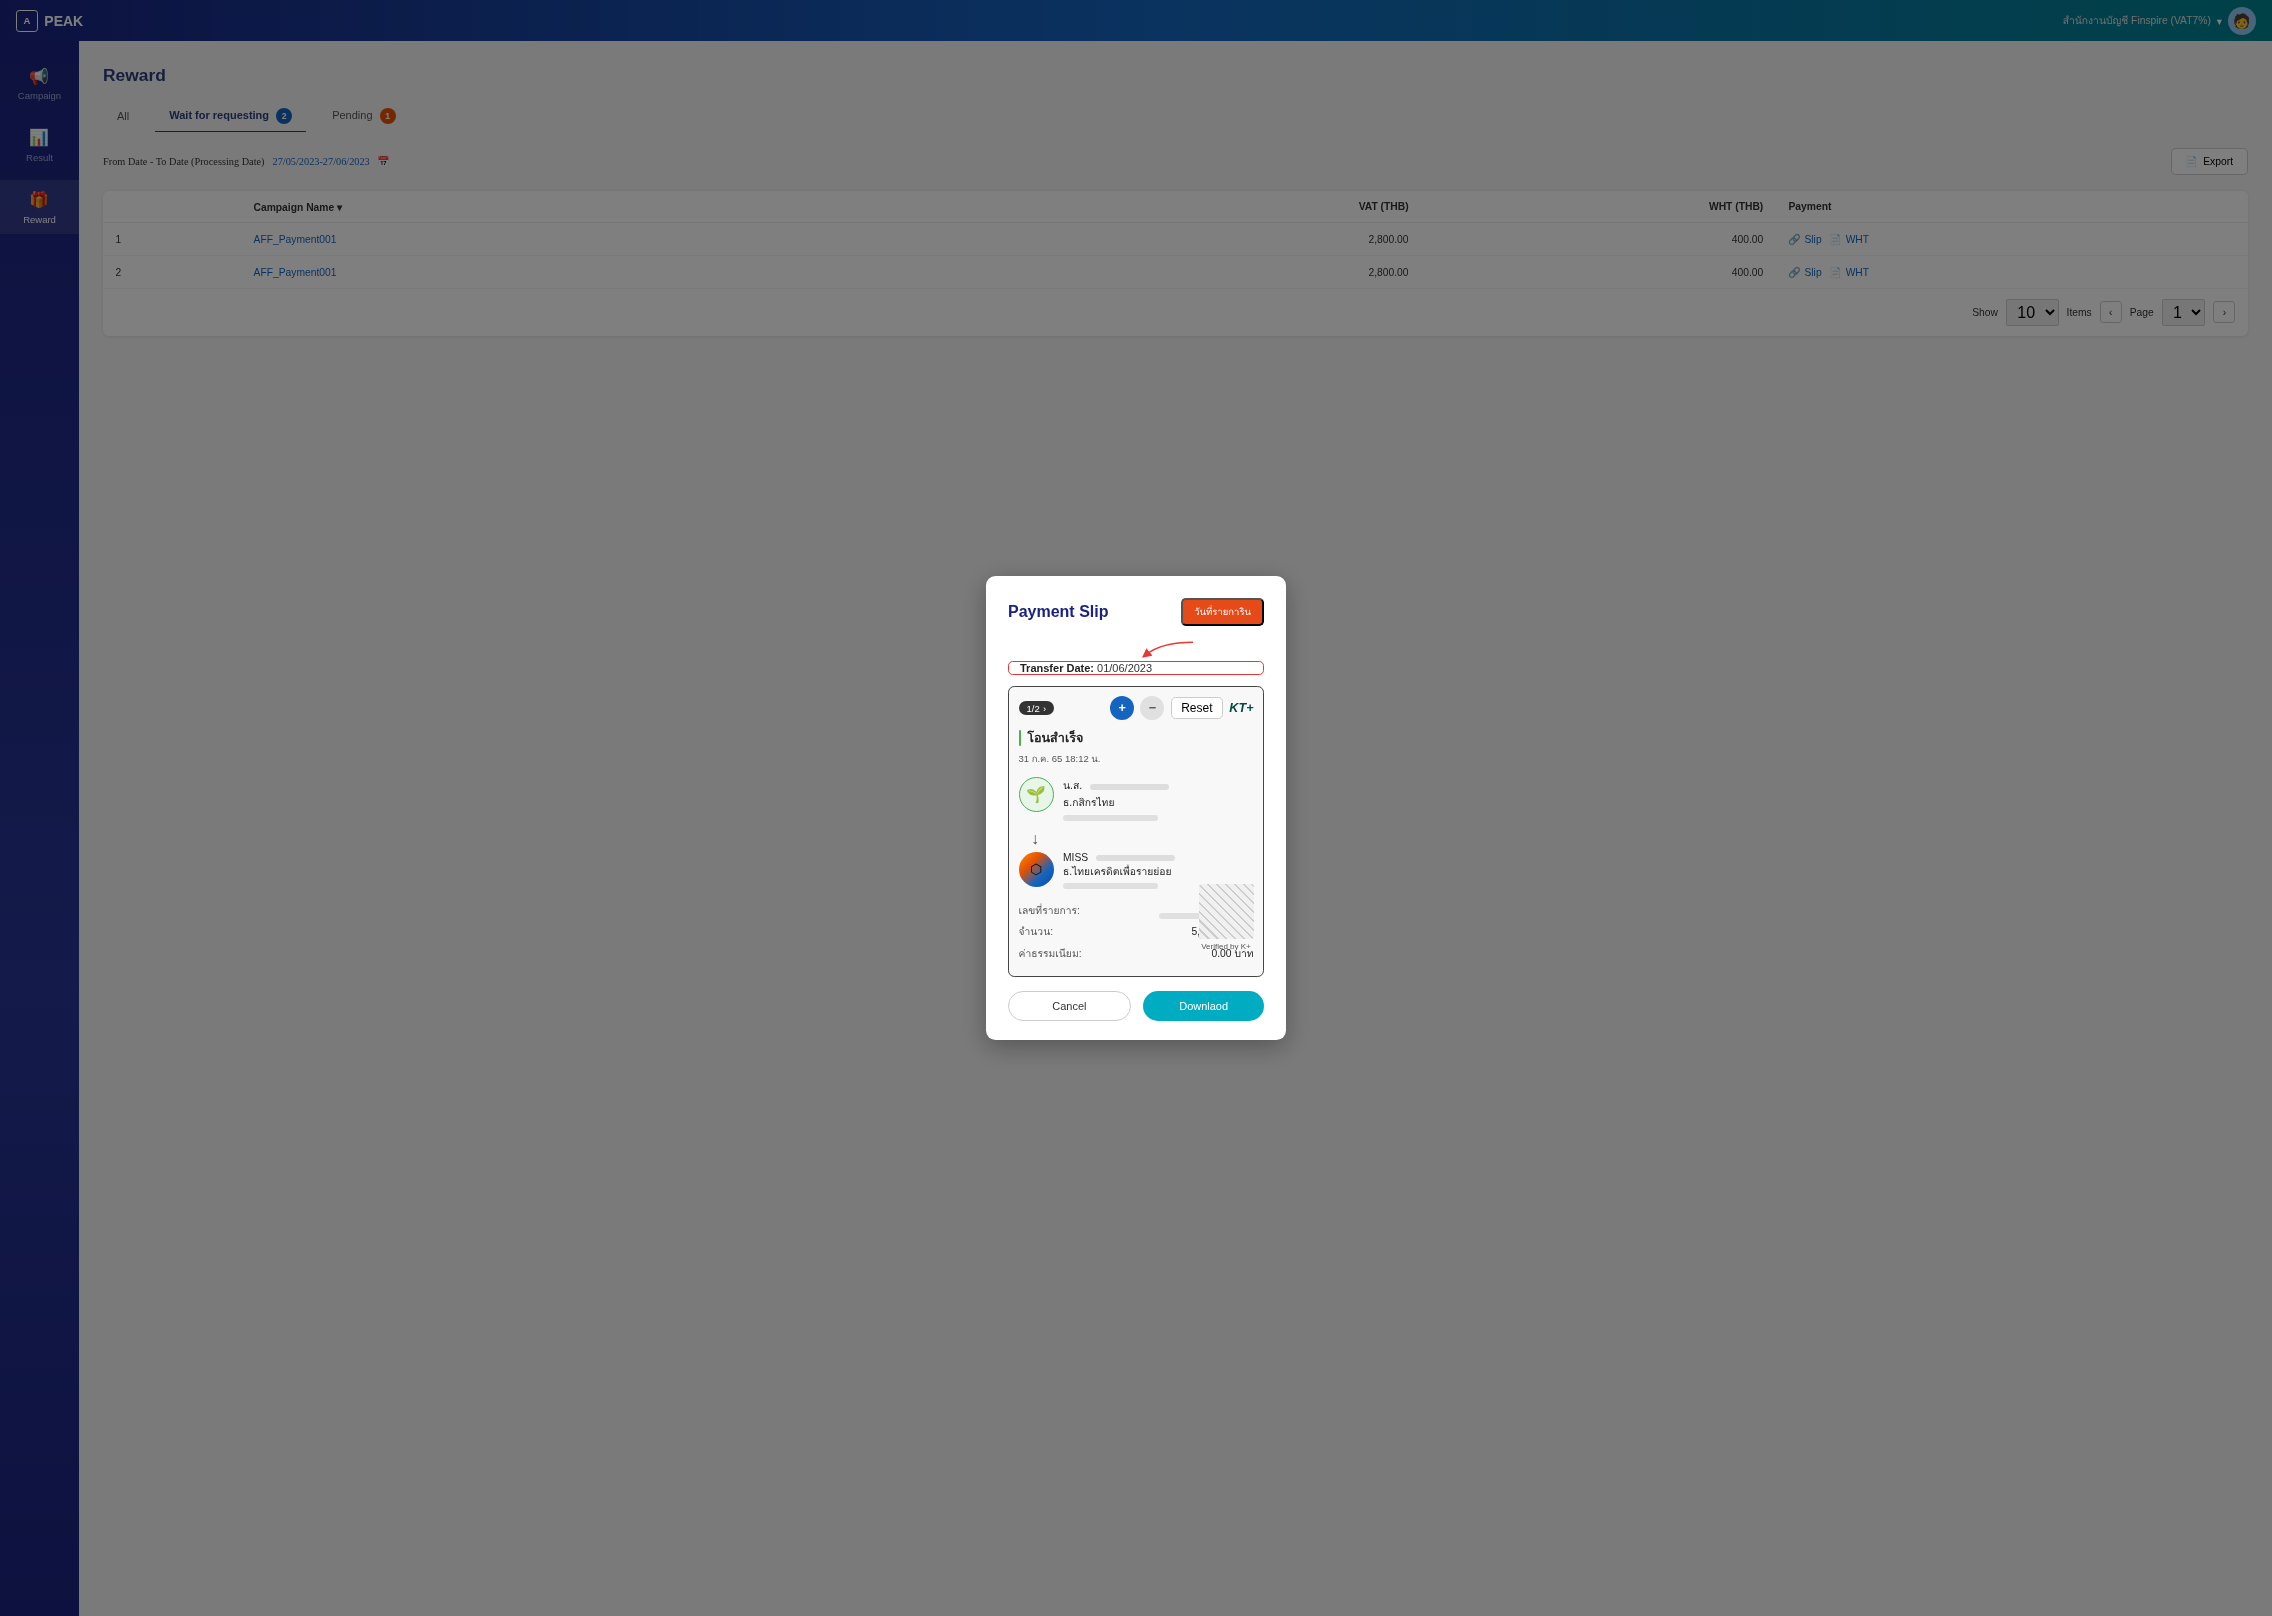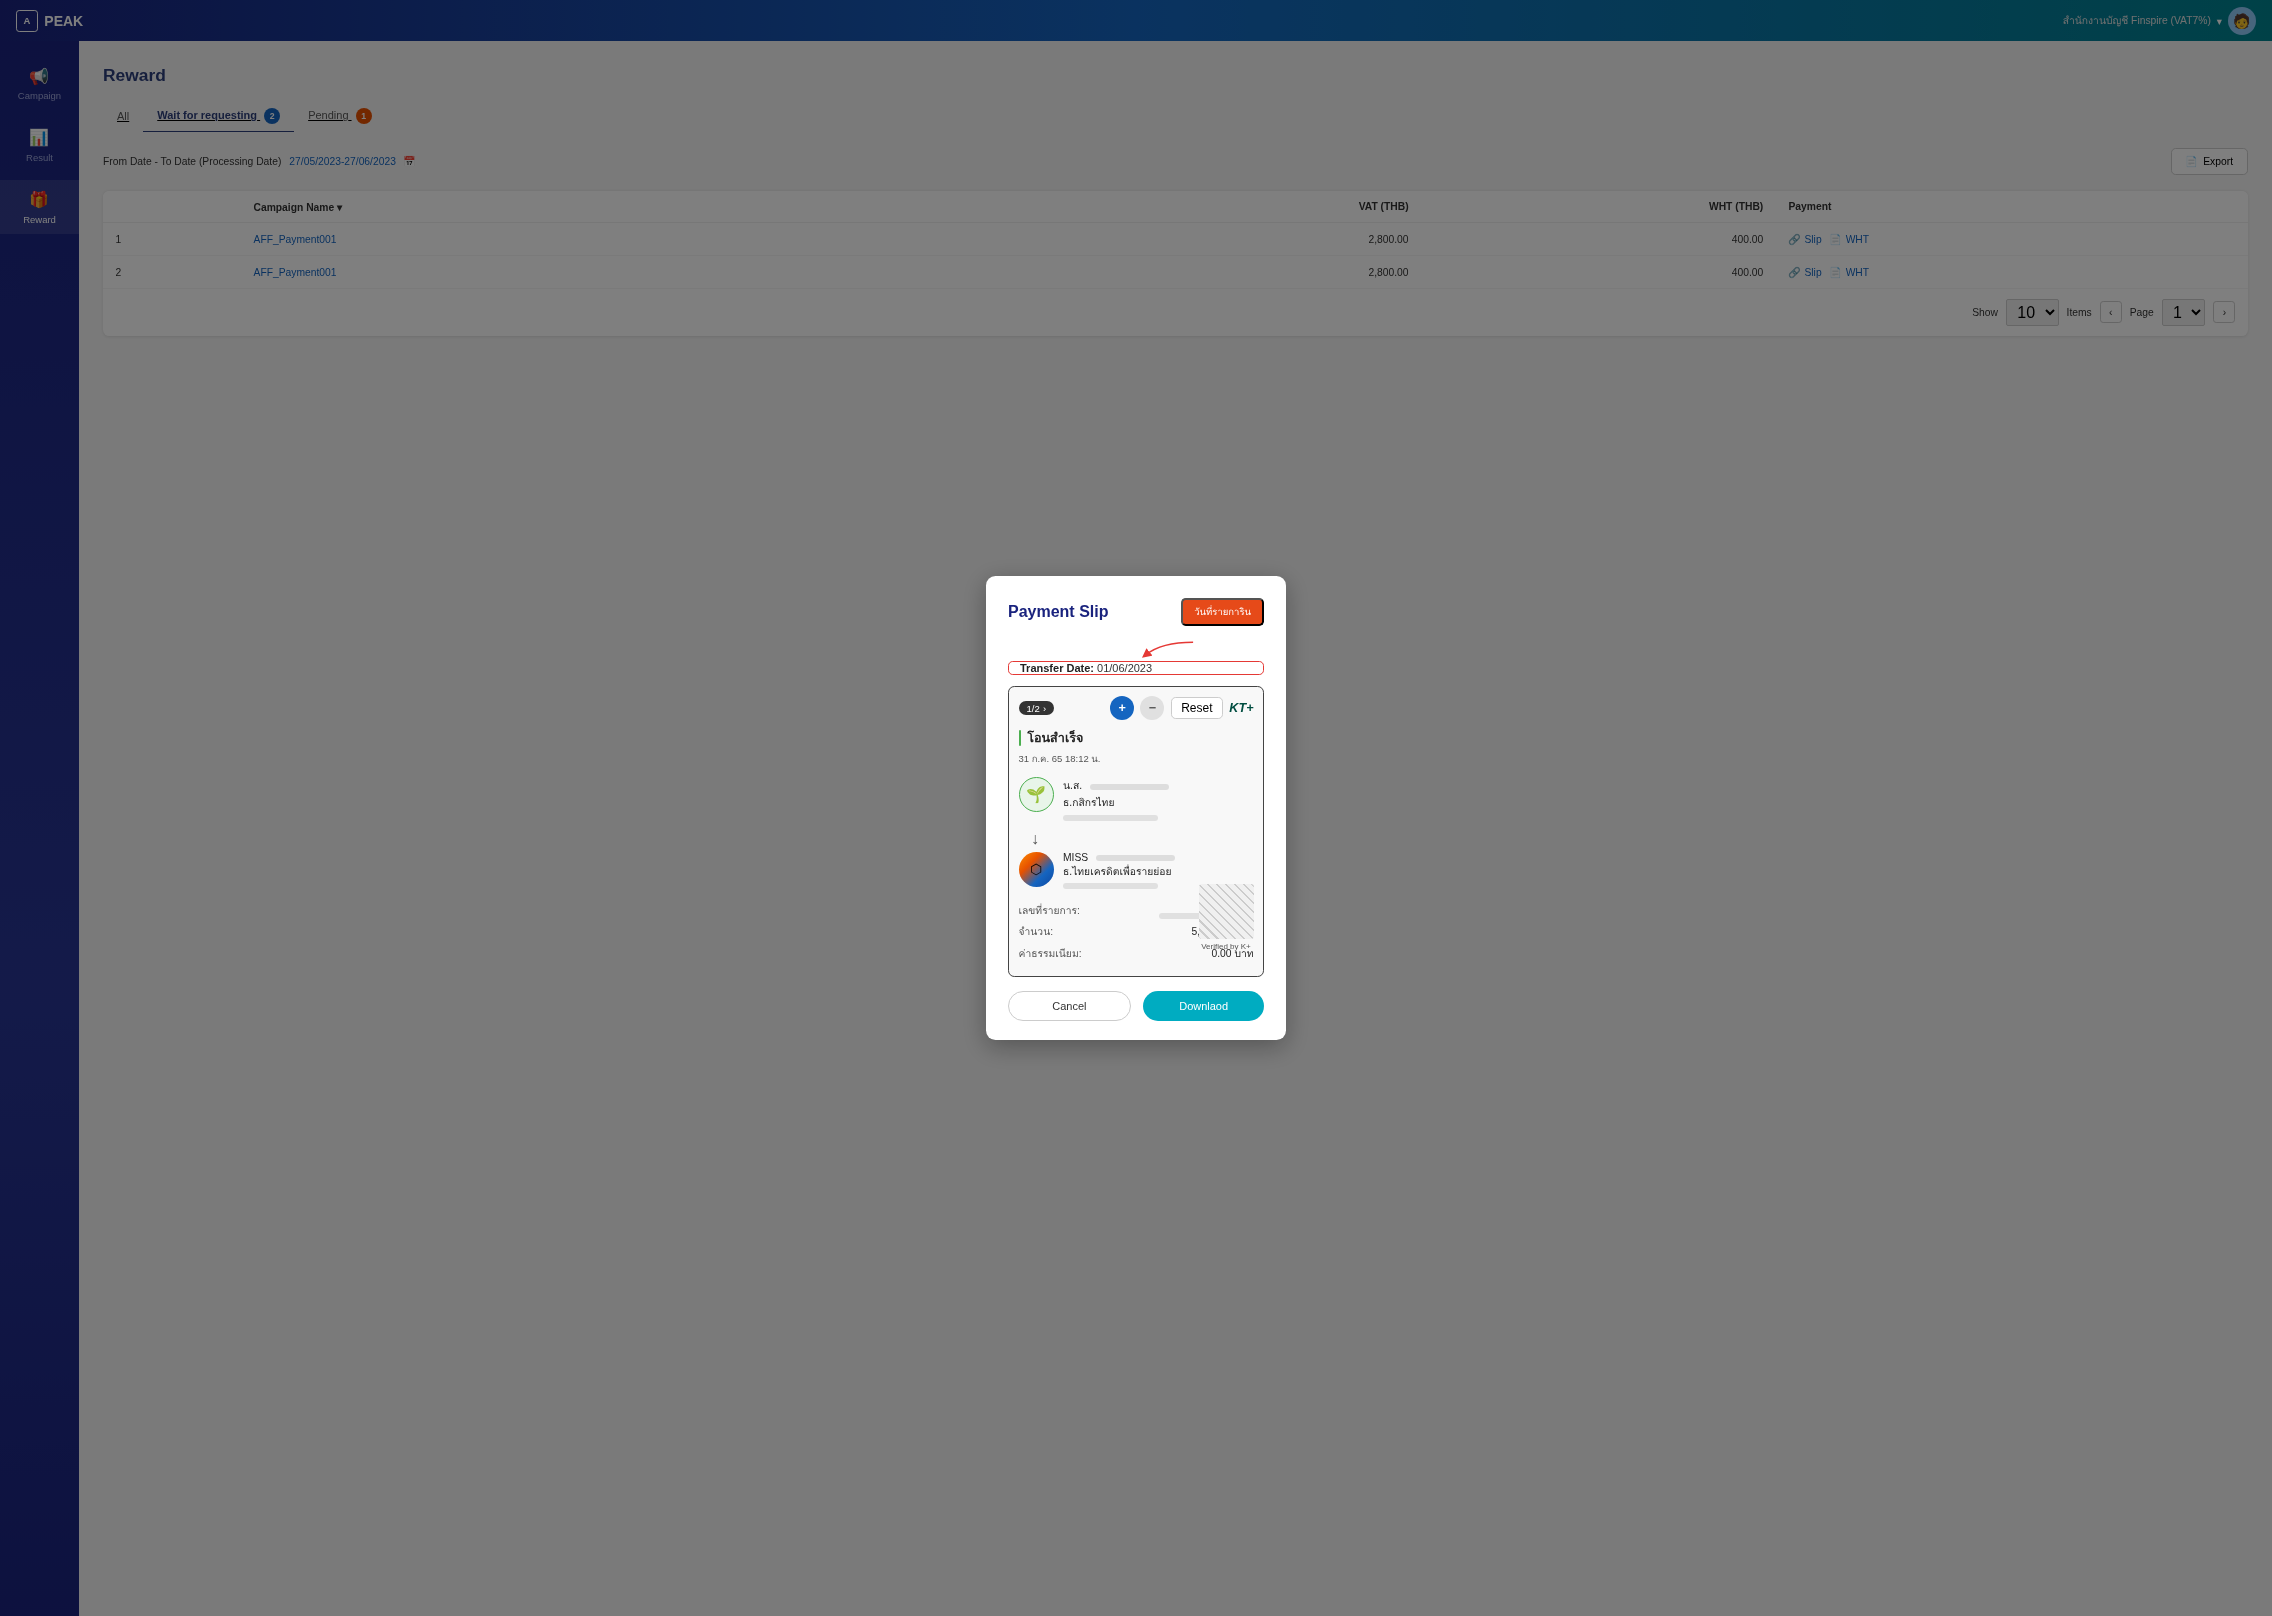--- a/index.html
+++ b/index.html
@@ -94,24 +94,23 @@
     .page-title {
       font-size: 17.4px;
       font-weight: bold;
       color: #2c3e7a;
       margin-bottom: 16px;
     }
 
     
     .tabs {
       display: flex;
-      gap: 0;
+      gap: 12px;
       margin-bottom: 16px;
       align-items: center;
-      text-decoration: underline;
     }
     .tab {
       padding: 6.3px 14px;
       font-size: 11px;
       color: #555;
       cursor: pointer;
       border-bottom: 1.6px solid transparent;
     }
     .tab.active { color: #2c3e7a; border-bottom: 1.6px solid #2c3e7a; font-weight: 600; }
     .tab-badge {
@@ -134,20 +133,21 @@
       align-items: center;
       justify-content: space-between;
       margin-bottom: 16px;
     }
     .date-filter {
       display: flex;
       align-items: center;
       gap: 8px;
       font-size: 10.3px;
       color: #333;
+      font-family: Liberation Serif, serif;
     }
     .date-value { color: #1565c0; font-size: 10.3px; }
     .export-btn {
       display: flex;
       align-items: center;
       gap: 4.7px;
       padding: 6.3px 14px;
       border: 0.8px solid #ccc;
       border-radius: 4.7px;
       background: white;

